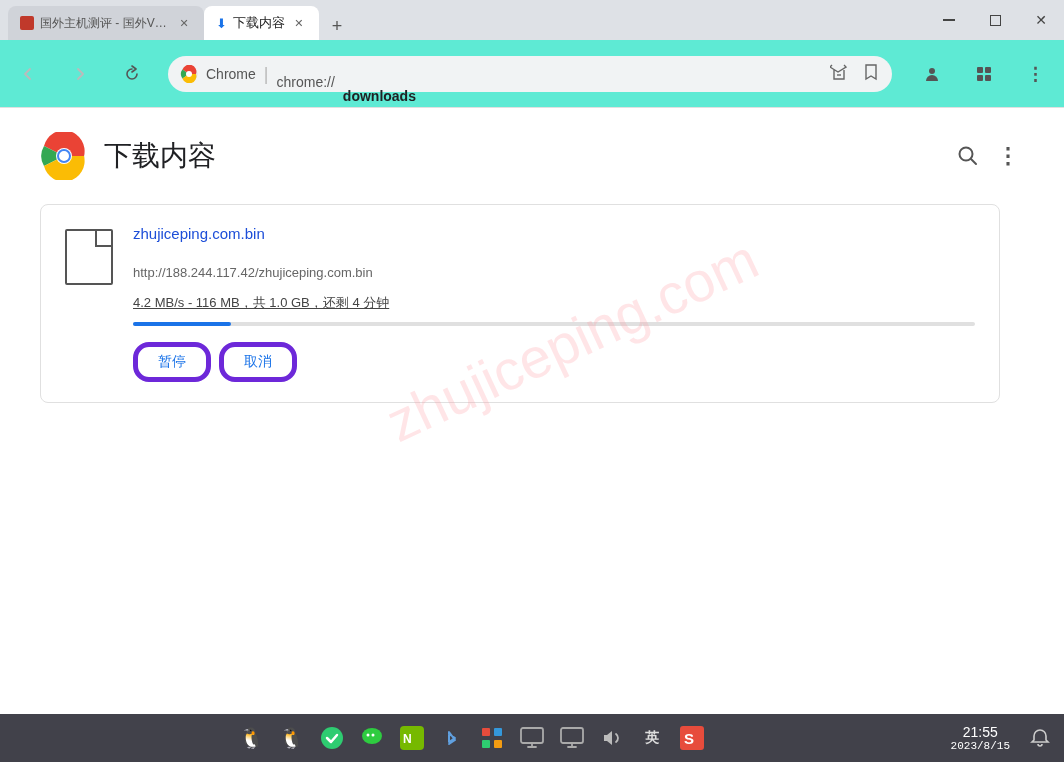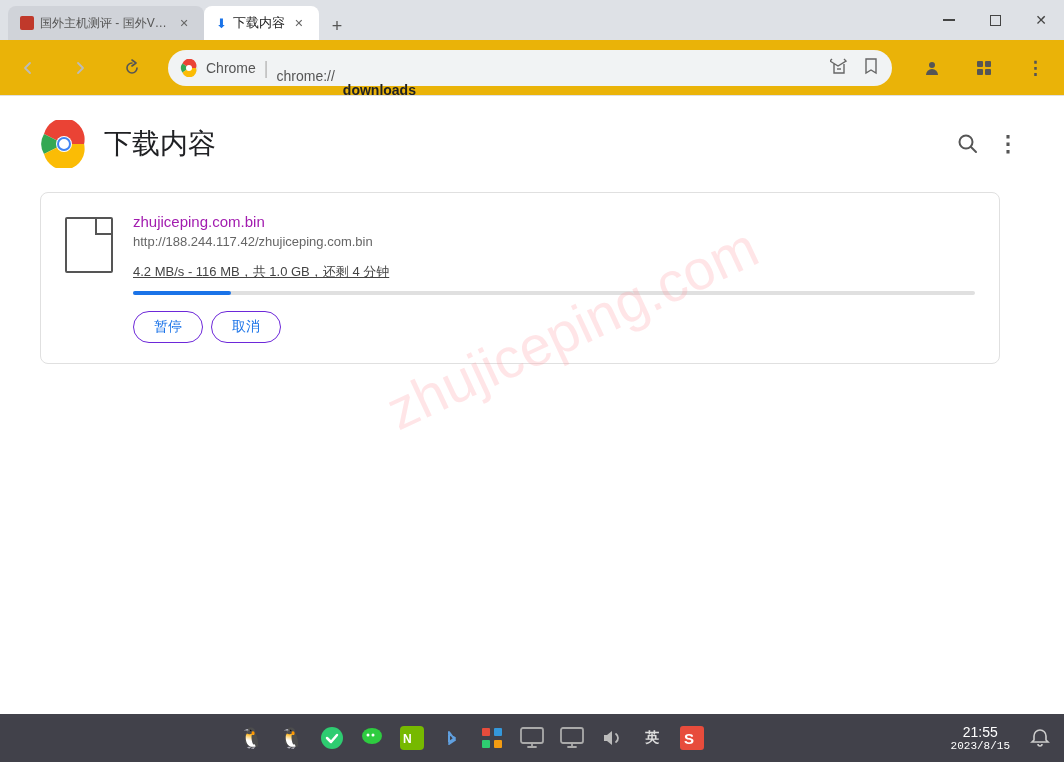--- a/index.html
+++ b/index.html
@@ -40,22 +40,22 @@
       align-items: center;
       justify-content: center;
       font-size: 18px;
       color: #555;
       cursor: pointer;
       border-radius: 50%;
       margin-left: 4px;
     }
     
     .nav-bar {
-      background: #eab308;
-      height: 56px;
+      background: #5eead4;
+      height: 68px;
       display: flex;
       align-items: center;
       padding: 0 12px;
       gap: 20px;
       border-bottom: 1px solid #e0e0e0;
     }
     .nav-btn {
       width: 32px;
       height: 32px;
       border-radius: 50%;
@@ -167,21 +167,21 @@
       background: #1a73e8;
       border-radius: 2px;
       width: 11.6%;
     }
     .download-actions {
       display: flex;
       gap: 8px;
     }
     .download-btn {
       padding: 6px 20px;
-      border: 1px solid #6d28d9;
+      border: 5px solid #6d28d9;
       border-radius: 16px;
       background: #fff;
       font-size: 14px;
       color: #1a73e8;
       cursor: pointer;
     }
 
     
     .taskbar {
       position: fixed;
@@ -382,21 +382,21 @@
       <div class="nav-btn" style="font-size:22px; font-weight:700; color:#555;">⋮</div>
     </div>
   </div>
 
 
   <div class="download-card">
 
     <div class="file-icon"></div>
 
     <div class="file-info">
-      <div style="font-size:15px; color:#a21caf; font-weight:500; margin-bottom:4px; cursor:pointer;">zhujiceping.com.bin</div>
+      <div style="font-size:15px; color:#1d4ed8; font-weight:500; margin-bottom:23px; cursor:pointer;">zhujiceping.com.bin</div>
       <div style="font-size:13px; color:#666; margin-bottom:14px;">http://188.244.117.42/zhujiceping.com.bin</div>
       <div style="font-size:13px; color:#444; margin-bottom:10px;text-decoration:underline;">4.2 MB/s - 116 MB，共 1.0 GB，还剩 4 分钟</div>
       <div class="progress-bar-track">
         <div class="progress-bar-fill" style="width:11.6%;"></div>
       </div>
       <div class="download-actions">
         <button class="download-btn">暂停</button>
         <button class="download-btn">取消</button>
       </div>
     </div>

